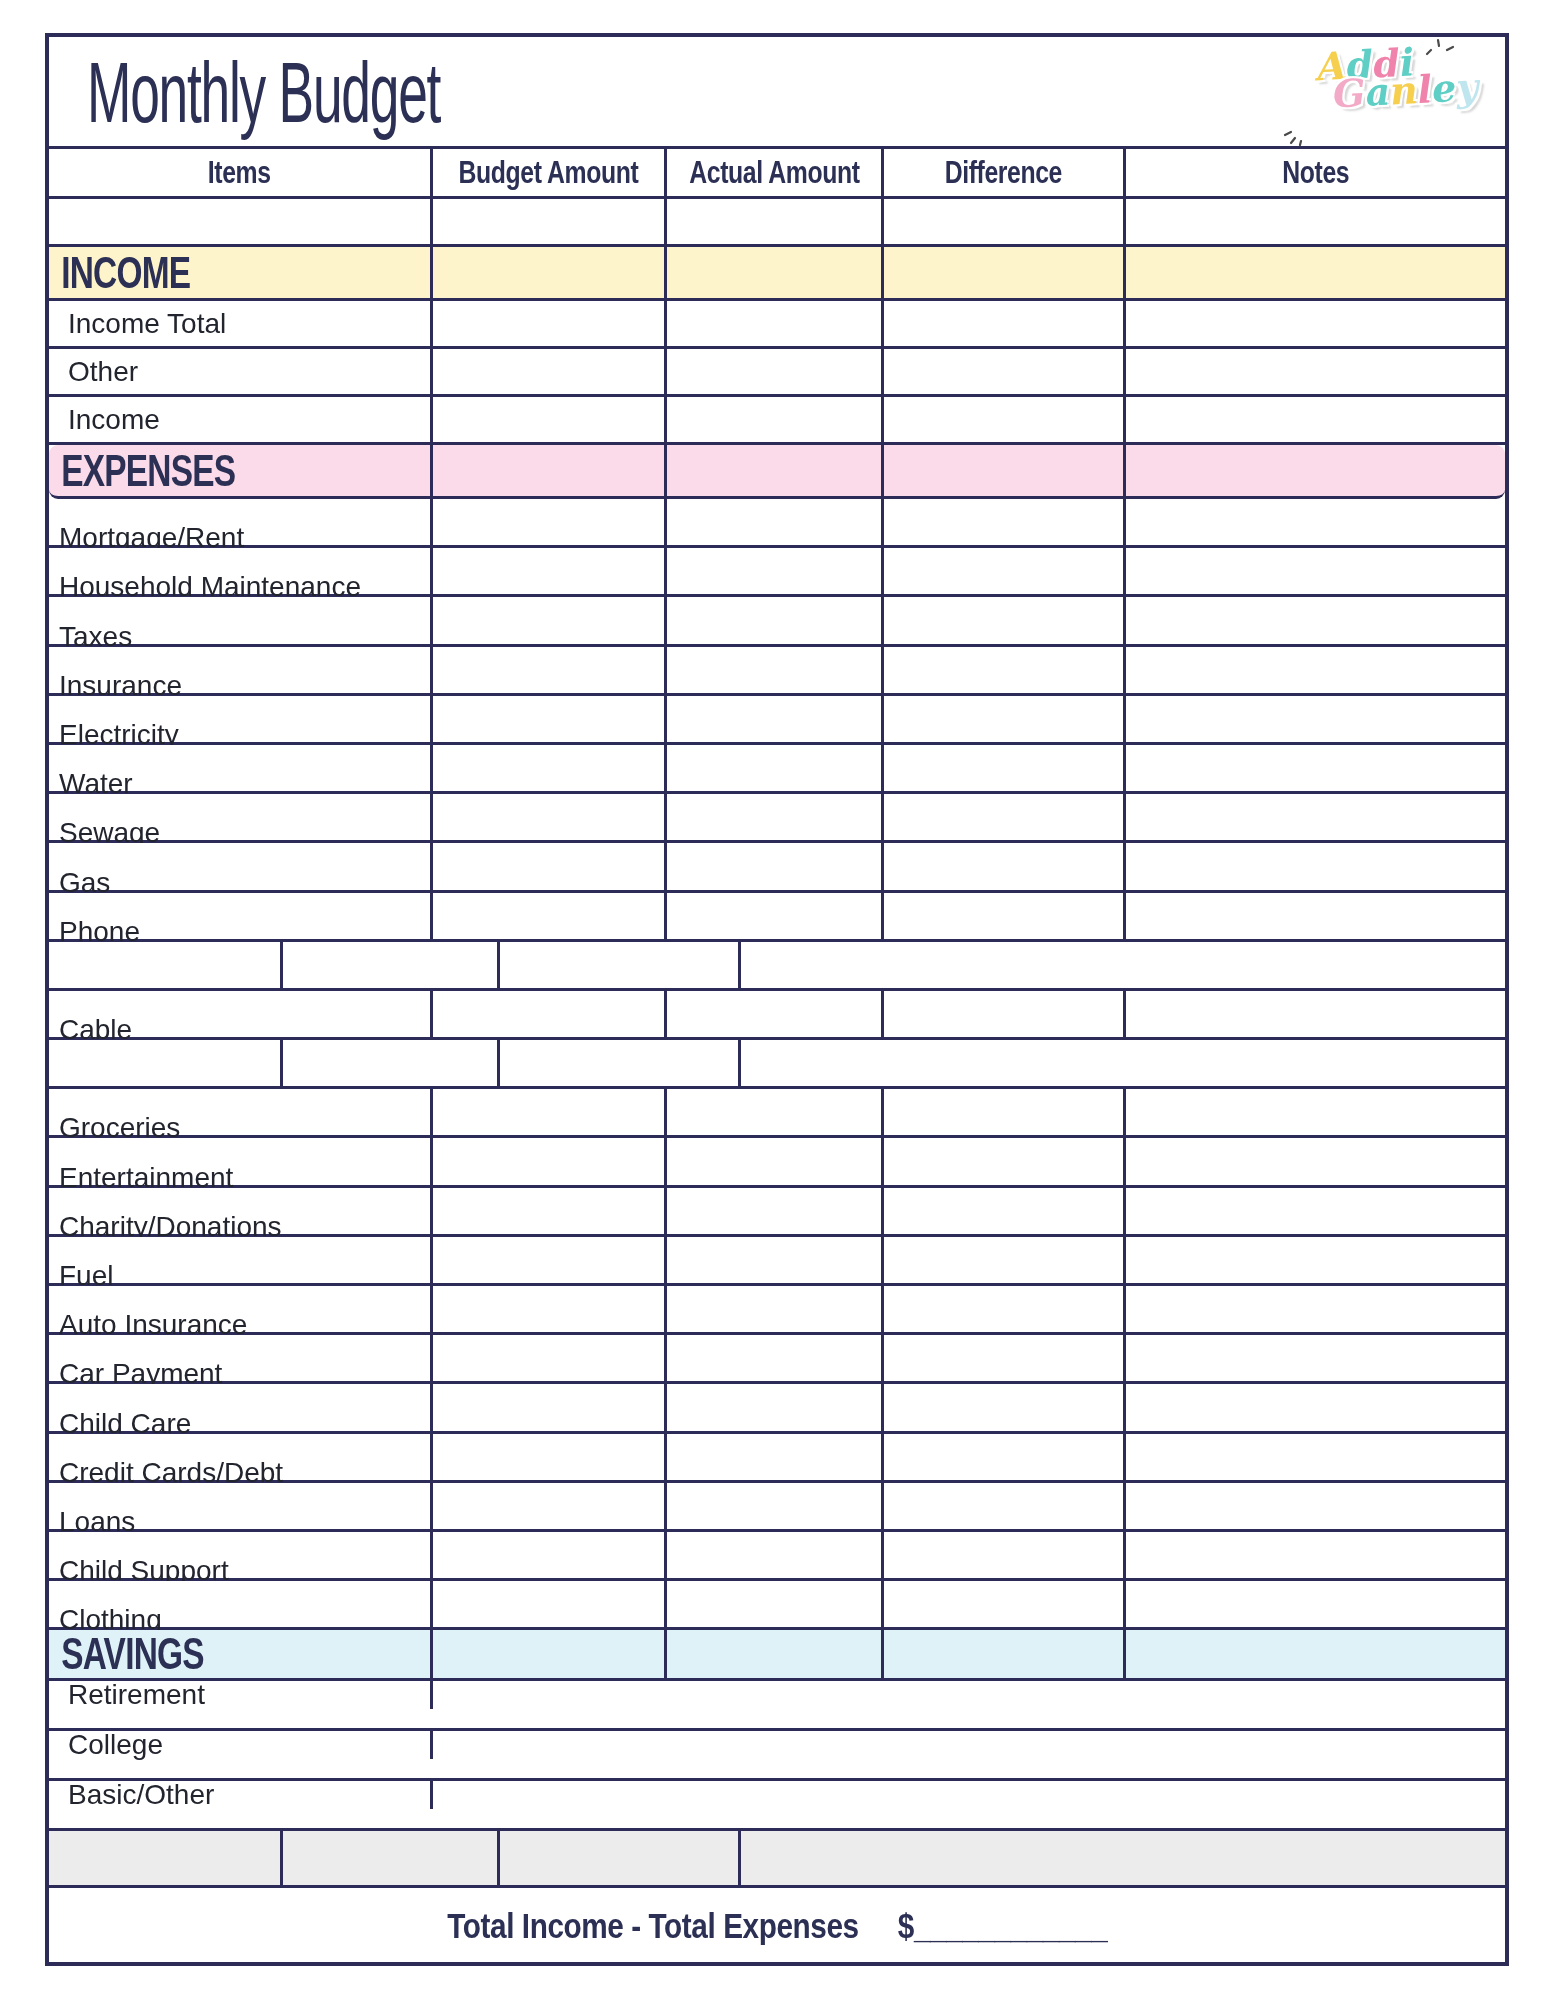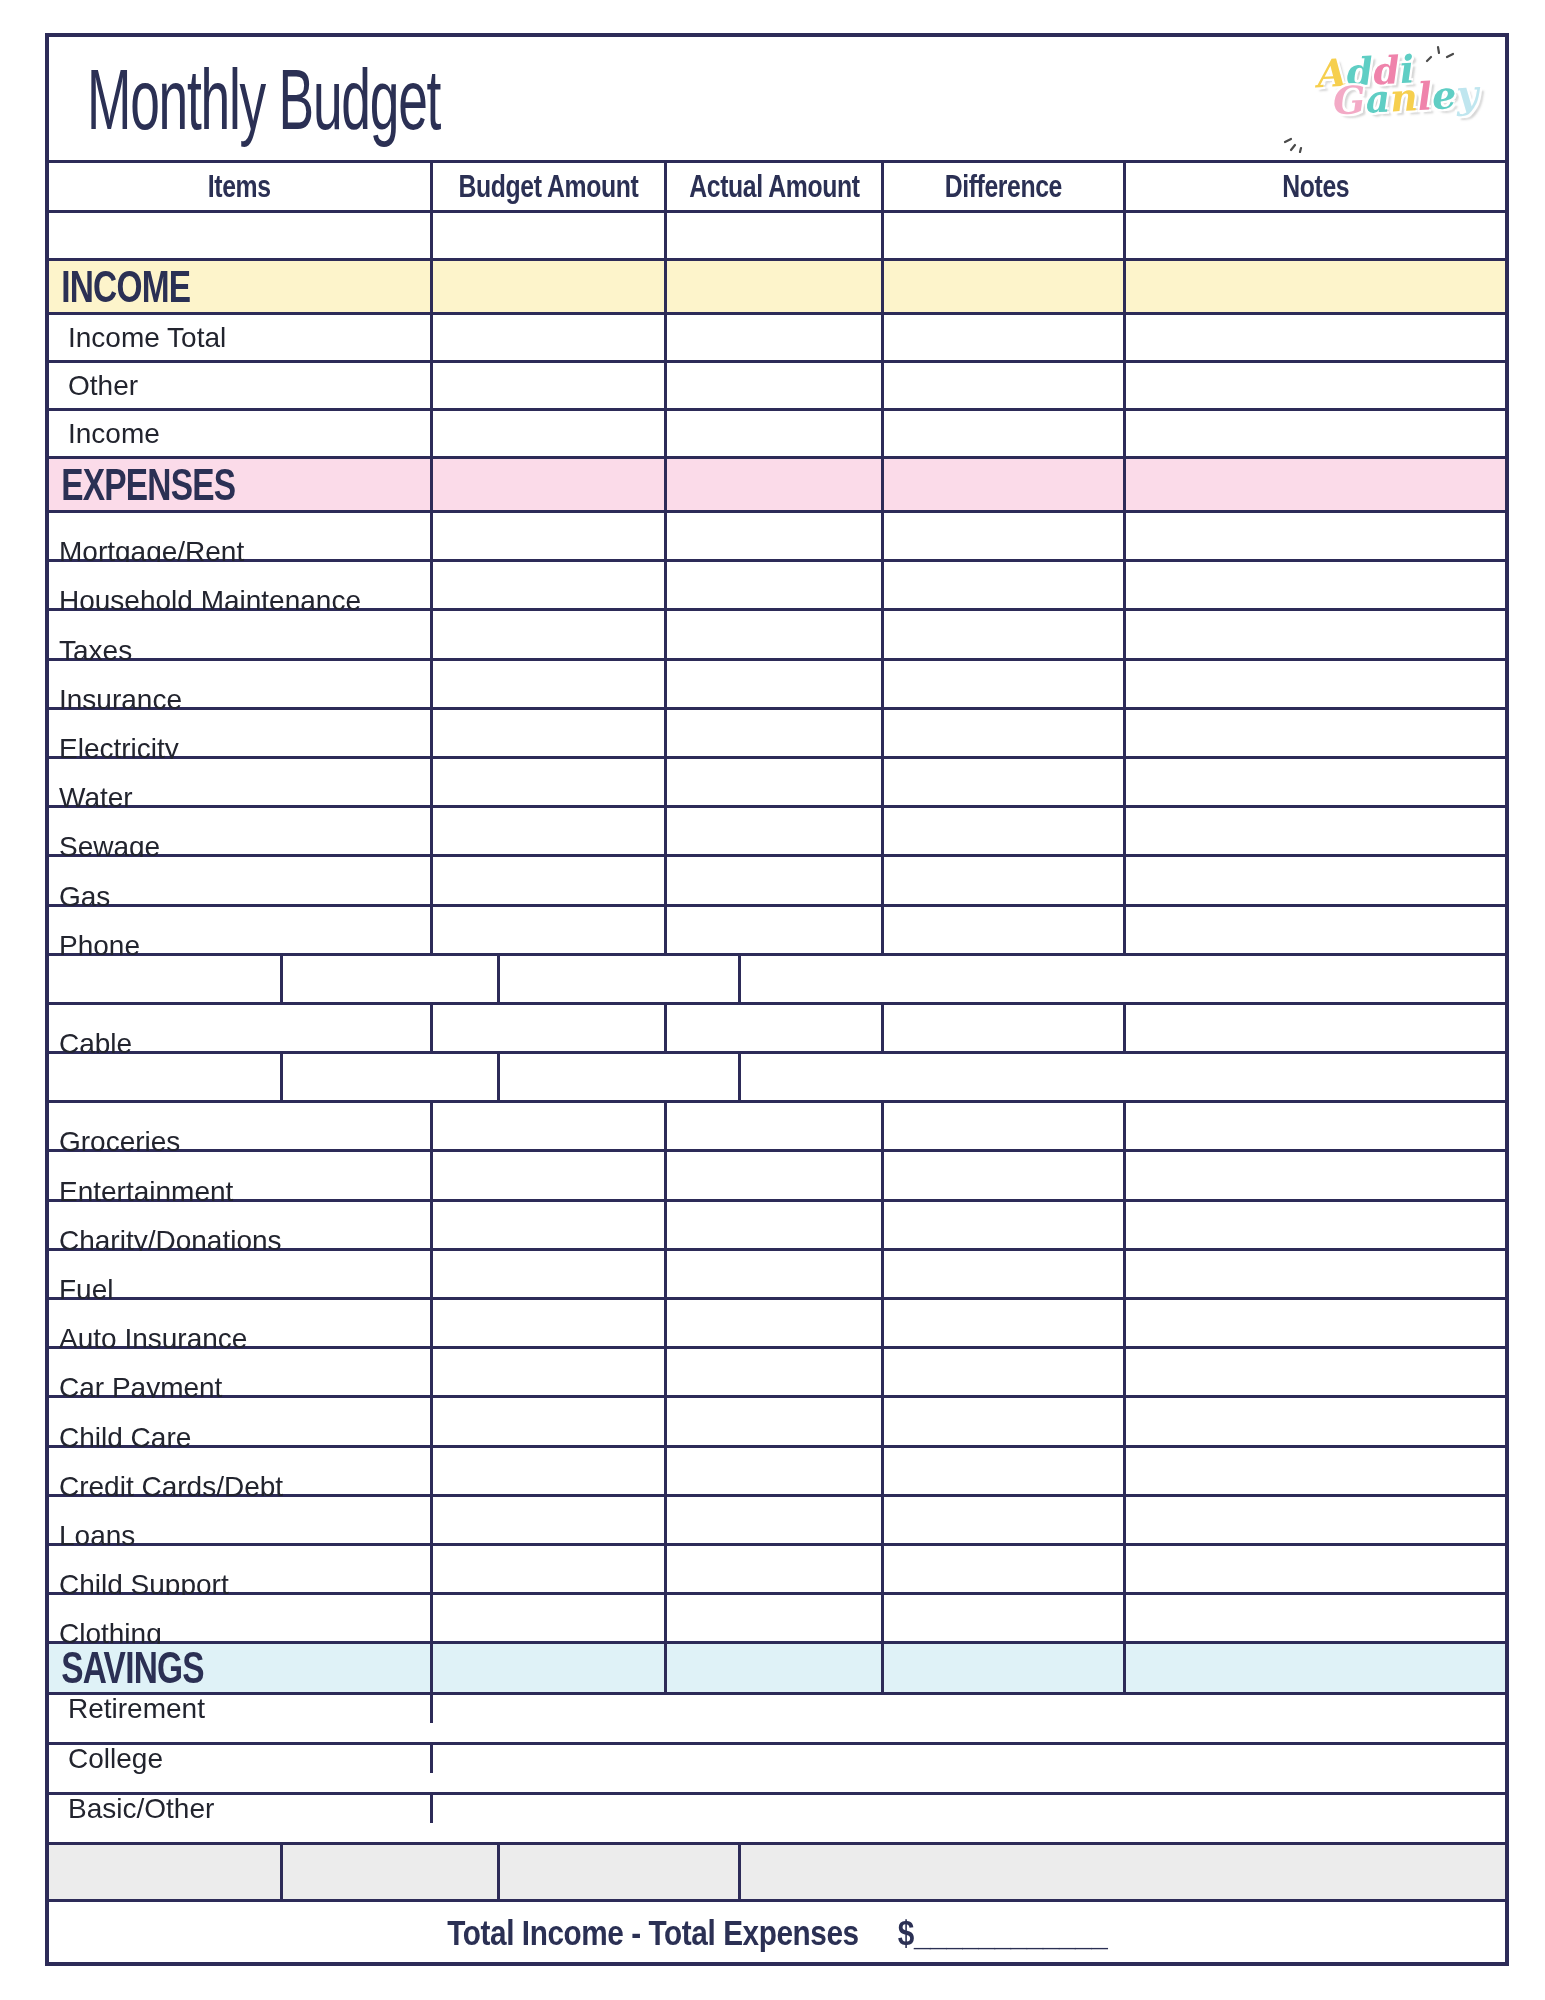--- a/index.html
+++ b/index.html
@@ -10,21 +10,21 @@
   html,body{margin:0;padding:0;background:#fff;}
   body{width:1545px;height:2000px;font-family:"Liberation Sans",sans-serif;}
   .page{position:relative;width:1545px;height:2000px;background:#fff;overflow:hidden;}
   .frame{
     position:absolute;left:45px;top:33px;width:1464px;height:1933px;
     border:4px solid var(--navy);box-sizing:border-box;
     display:flex;flex-direction:column;background:#fff;
   }
   
   .titlebar{
-    height:126px;flex:0 0 auto;box-sizing:border-box;
+    height:112px;flex:0 0 auto;box-sizing:border-box;
     border-bottom:3px solid var(--navy);
     display:flex;align-items:center;justify-content:space-between;
     padding:0 10px 0 38px;
   }
   .title{
     margin:0;font-size:86px;font-weight:normal;color:var(--title);
     transform:scaleX(0.62);transform-origin:left center;
     letter-spacing:-2px;white-space:nowrap;line-height:1;
   }
   
@@ -54,21 +54,21 @@
   
   .r-header{height:50px;}
   .r-header .cell{justify-content:center;}
   .hdr{
     font-weight:bold;color:var(--title);font-size:31px;letter-spacing:-0.5px;
     transform:scaleX(0.8);white-space:nowrap;
   }
   .r-empty{height:48px;}
   
   .band-income{height:54px;background:#fdf4cb;}
-  .band-expenses{height:54px;background:#fbdbe9;}
+  .band-expenses{height:54px;background:#fbdbe9;border-radius:9px;}
   .band-savings{height:51px;background:#dff2f7;}
   .band-totals{height:57px;background:#ececec;}
   .band-label{
     font-weight:bold;color:var(--title);font-size:44px;letter-spacing:-1px;
     transform:scaleX(0.76);transform-origin:left center;
     padding-left:16px;white-space:nowrap;line-height:1;
   }
   
   .sec-income .cell,.sec-savings .cell{align-items:center;}
   .sec-income{height:48px;}

